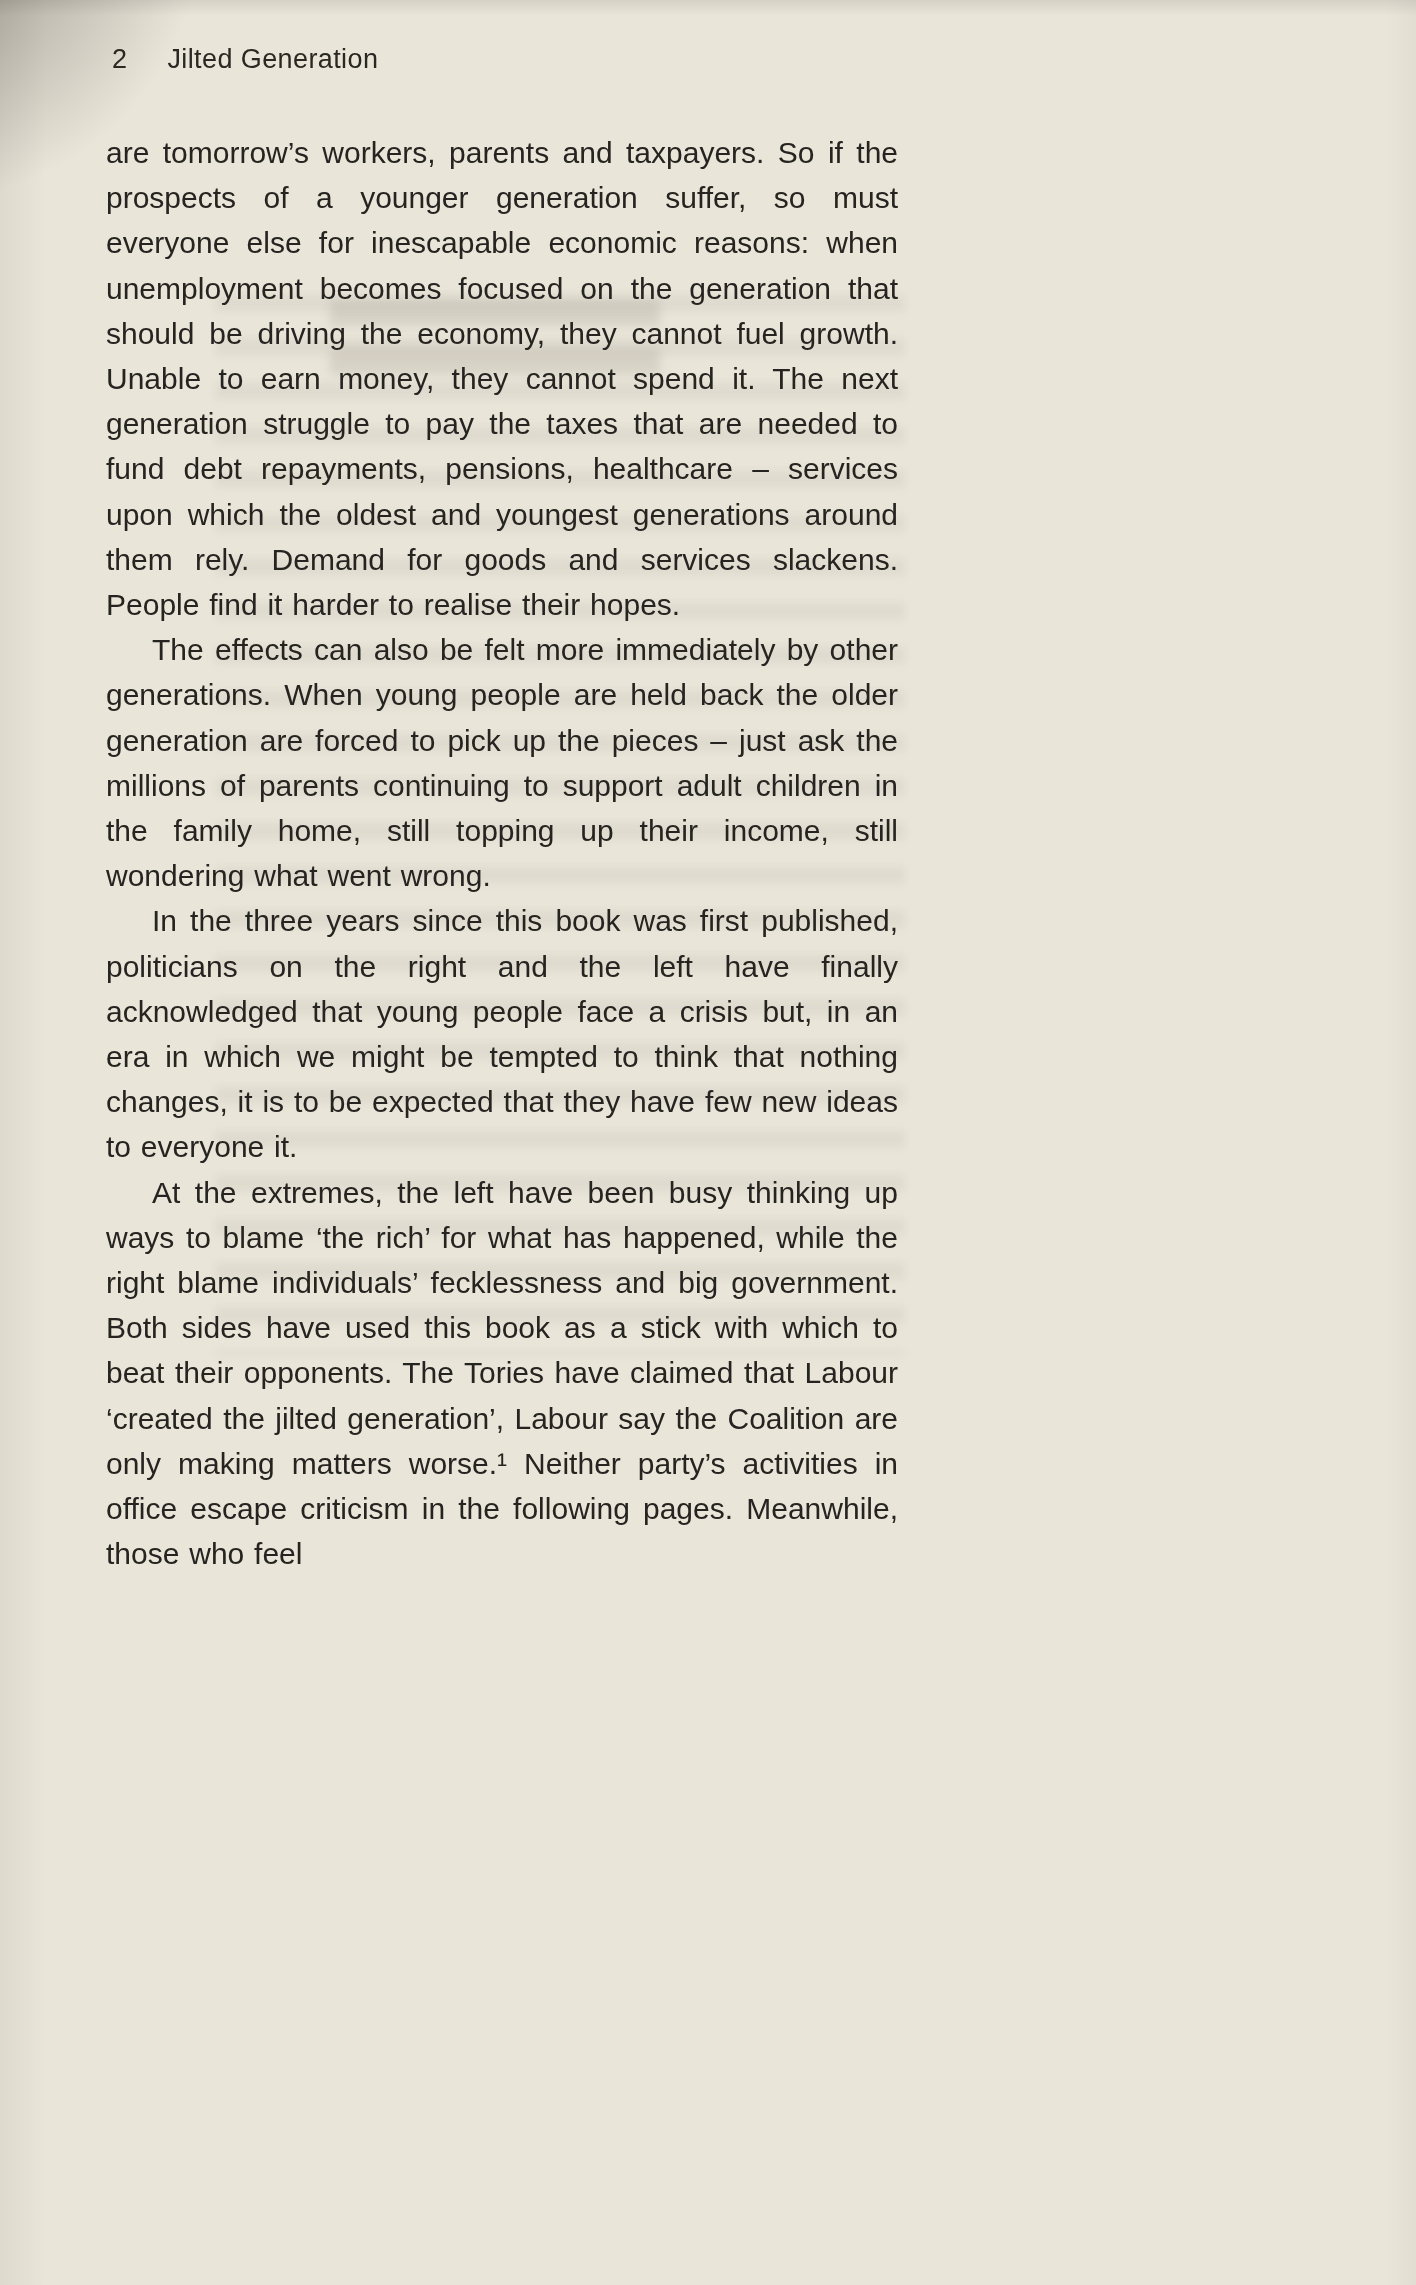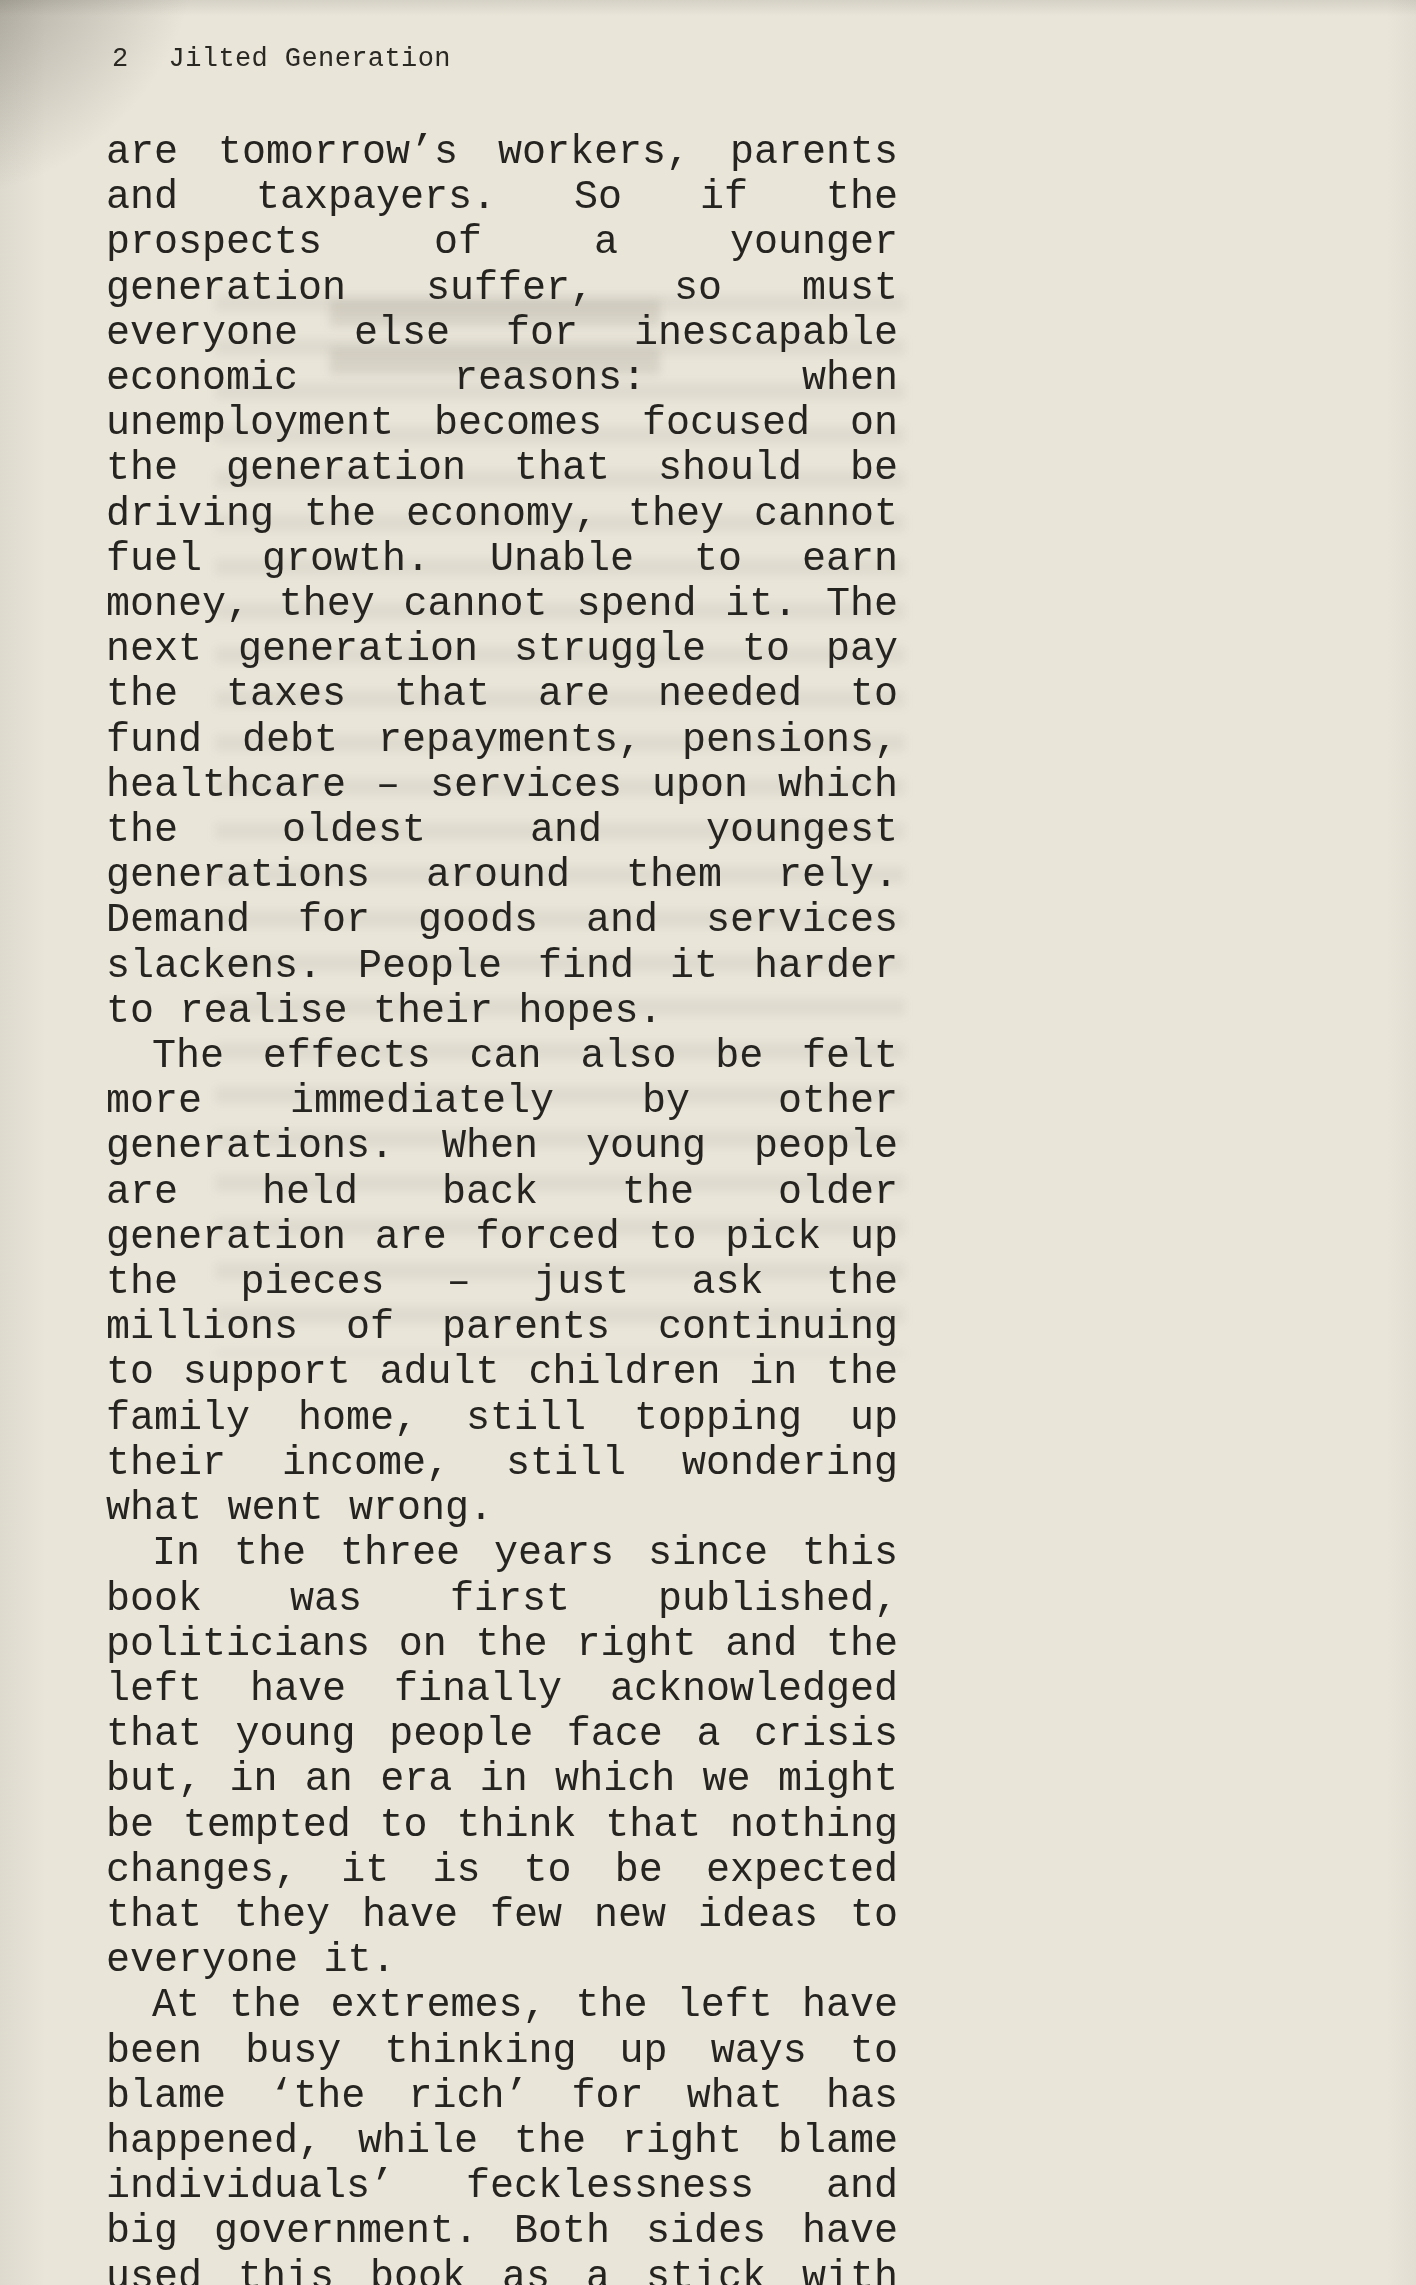--- a/index.html
+++ b/index.html
@@ -13,21 +13,21 @@
     width: 1416px;
     height: 2285px;
     overflow: hidden;
     background:
       linear-gradient(180deg, rgba(40,38,32,0.10) 0px, rgba(40,38,32,0.0) 16px),
       radial-gradient(circle at -70px -70px, rgba(70,66,58,0.50) 0px, rgba(70,66,58,0.0) 270px),
       linear-gradient(90deg, rgba(40,38,32,0.06) 0px, rgba(40,38,32,0.0) 46px),
       linear-gradient(270deg, rgba(40,38,32,0.04) 0px, rgba(40,38,32,0.0) 30px),
       #e9e5d9;
     color: #26241f;
-    font-family: Liberation Mono, monospace;
+    font-family: Liberation Sans, sans-serif;
   }
 
   
   .showthrough {
     position: absolute;
     top: 295px;
     left: 215px;
     width: 690px;
     height: 1060px;
     pointer-events: none;
@@ -72,21 +72,21 @@
   .running-head .pagenum {
     display: inline-block;
     margin-right: 40px;
   }
 
   .text-block {
     position: absolute;
     top: 130px;
     left: 106px;
     width: 792px;
-    font-size: 40px;
+    font-size: 30px;
     line-height: 45.2px;
     text-align: justify;
     color: #262420;
   }
 
   .para {
     margin: 0;
     text-indent: 46px;
     word-spacing: 1.5px;
   }

